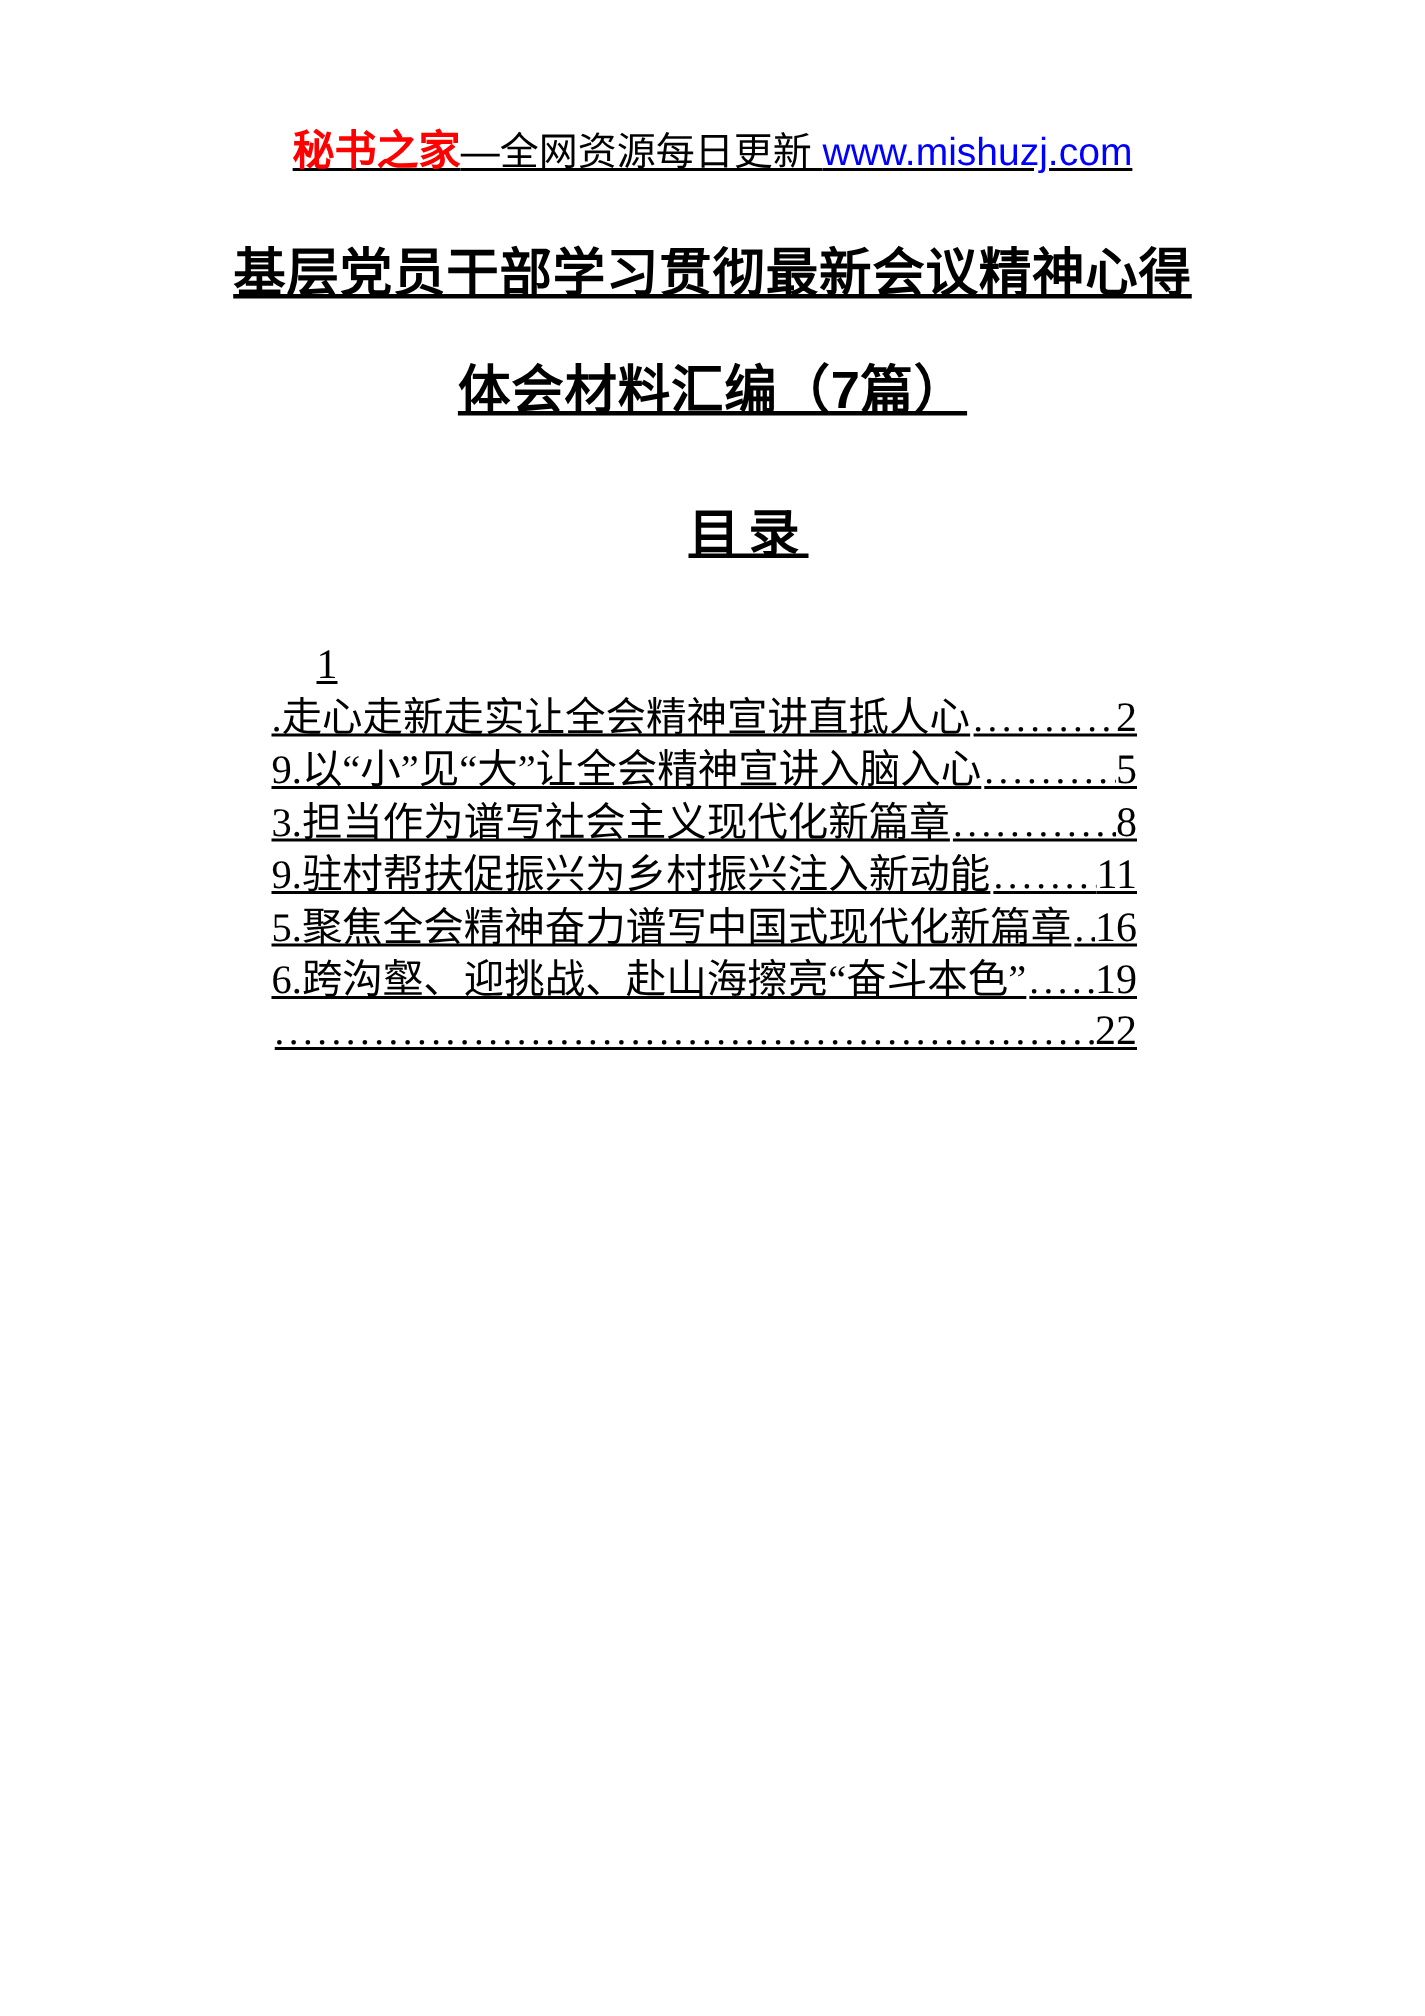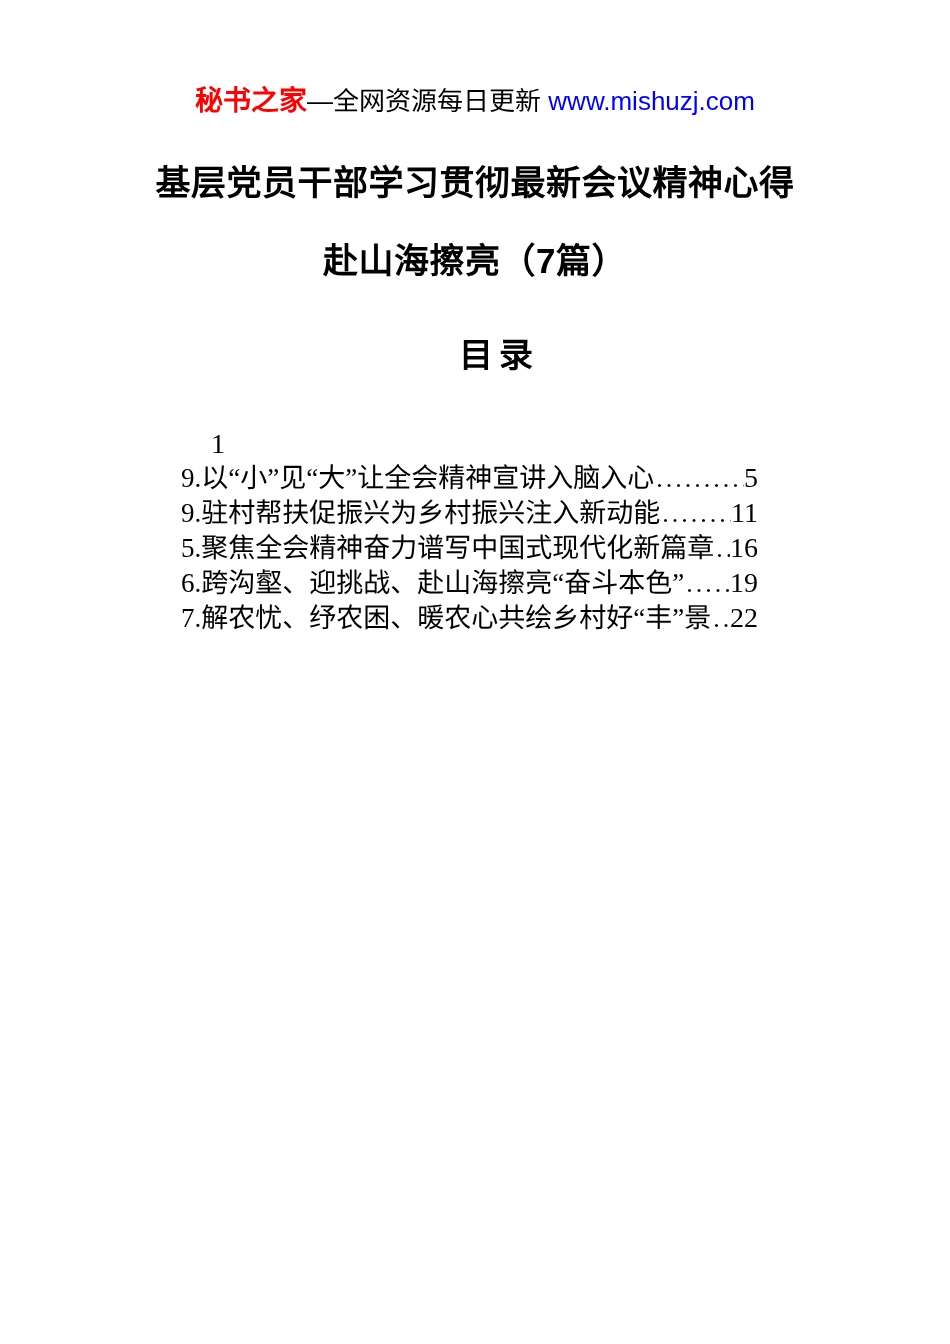--- a/index.html
+++ b/index.html
@@ -9,20 +9,21 @@
   }
   .page {
     position: relative;
     width: 842px;
     height: 1344px;
     margin: 0 auto;
     background: #ffffff;
     overflow: hidden;
     font-family: "Liberation Sans", "DejaVu Sans", sans-serif;
     color: #000000;
+    text-decoration: underline;
   }
 
   
   .doc-header {
     margin-top: 84px;
     text-align: center;
     font-size: 26px;
     line-height: 34px;
     white-space: nowrap;
   }
@@ -104,55 +105,64 @@
 <body>
 
 <div class="page">
 
   <div class="doc-header">
     <span class="brand" style="color: rgb(255, 0, 0);">秘书之家</span><span class="tagline">—全网资源每日更新 </span><a class="site-url" style="color: rgb(0, 0, 255);">www.mishuzj.com</a>
   </div>
 
   <div class="doc-title">
     <div>基层党员干部学习贯彻最新会议精神心得</div>
-    <div>赴山海擦亮（7篇）</div>
+    <div>体会材料汇编（7篇）</div>
   </div>
 
   <div class="toc-heading">目录</div>
 
   <div class="toc">
 
     <div class="toc-orphan">1</div>
 
+    <div class="toc-row">
+      <span class="toc-label">.走心走新走实让全会精神宣讲直抵人心</span>
+      <span class="toc-dots"></span>
+      <span class="toc-page">2</span>
+    </div>
 
     <div class="toc-row">
       <span class="toc-label">9.以“小”见“大”让全会精神宣讲入脑入心</span>
       <span class="toc-dots"></span>
       <span class="toc-page">5</span>
     </div>
 
+    <div class="toc-row">
+      <span class="toc-label">3.担当作为谱写社会主义现代化新篇章</span>
+      <span class="toc-dots"></span>
+      <span class="toc-page">8</span>
+    </div>
 
     <div class="toc-row">
       <span class="toc-label">9.驻村帮扶促振兴为乡村振兴注入新动能</span>
       <span class="toc-dots"></span>
       <span class="toc-page">11</span>
     </div>
 
     <div class="toc-row">
       <span class="toc-label">5.聚焦全会精神奋力谱写中国式现代化新篇章</span>
       <span class="toc-dots"></span>
       <span class="toc-page">16</span>
     </div>
 
     <div class="toc-row">
       <span class="toc-label">6.跨沟壑、迎挑战、赴山海擦亮“奋斗本色” </span>
       <span class="toc-dots"></span>
       <span class="toc-page">19</span>
     </div>
 
     <div class="toc-row">
-      <span class="toc-label">7.解农忧、纾农困、暖农心共绘乡村好“丰”景</span>
       <span class="toc-dots"></span>
       <span class="toc-page">22</span>
     </div>
 
   </div>
 </div>
 
 </body></html>

